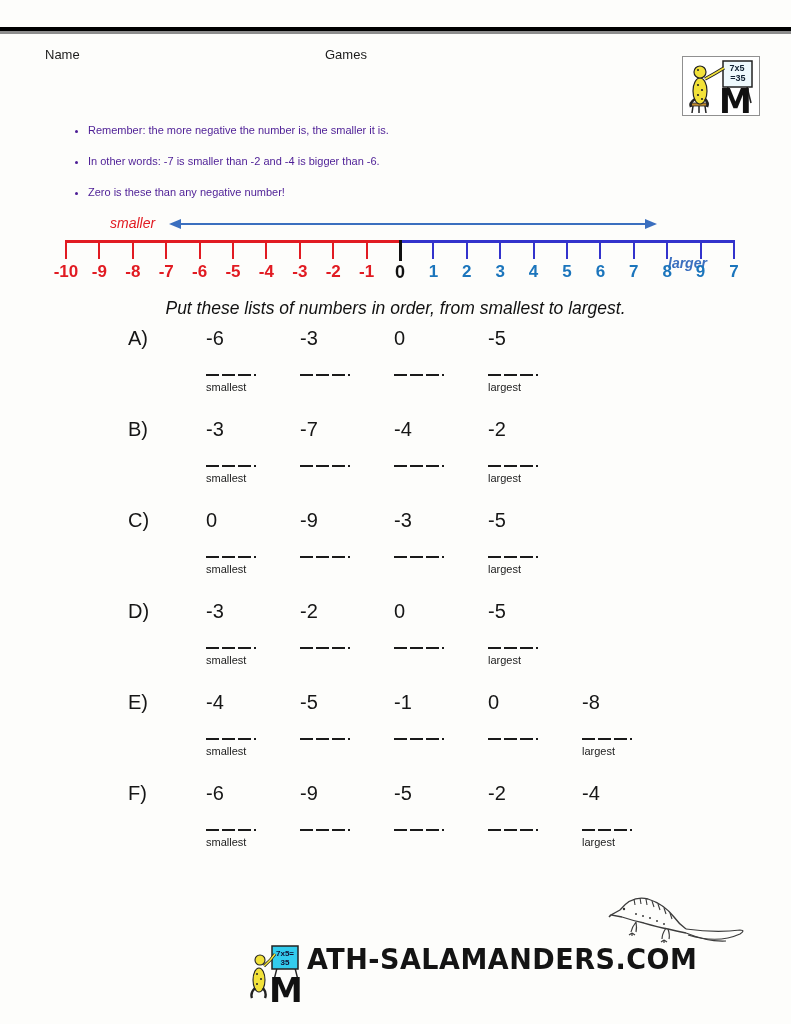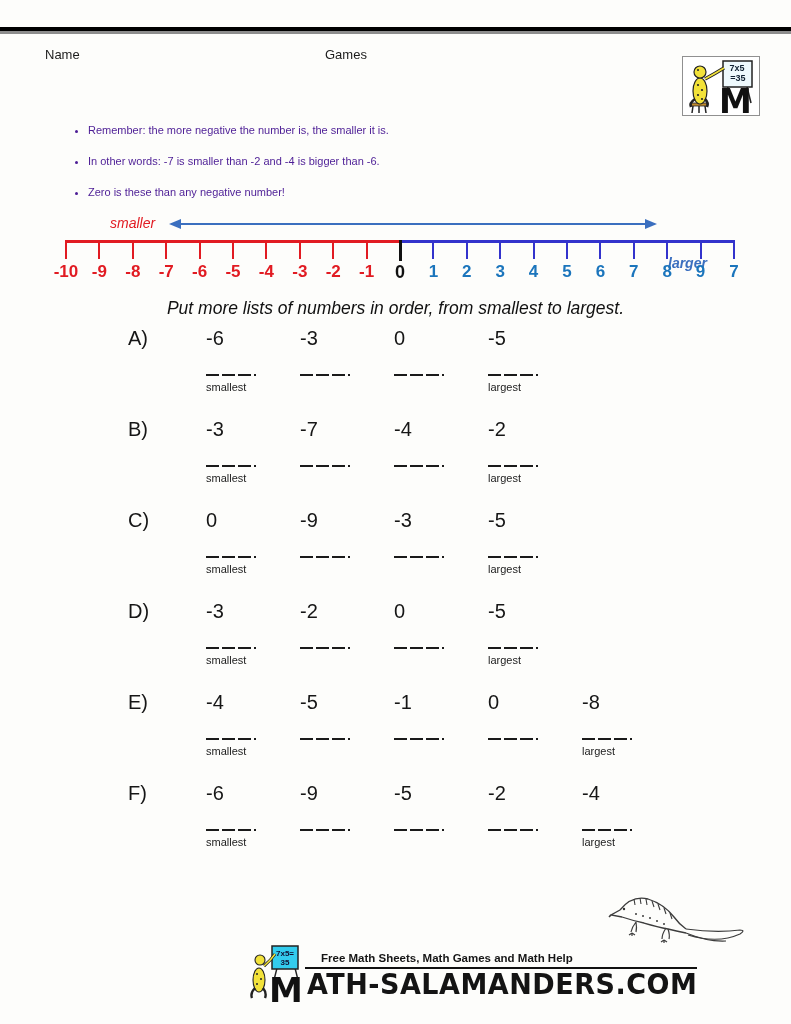--- a/index.html
+++ b/index.html
@@ -183,21 +183,21 @@
       <div class="tick pos" style="left: 85%;"></div>
       <div class="nl-num pos" style="left: 85%;">7</div>
       <div class="tick pos" style="left: 90%;"></div>
       <div class="nl-num pos" style="left: 90%;">8</div>
       <div class="tick pos" style="left: 95%;"></div>
       <div class="nl-num pos" style="left: 95%;">9</div>
       <div class="tick pos" style="left: 100%;"></div>
       <div class="nl-num pos" style="left: 100%;">7</div>
     </div>
 
-  <p class="instruction">Put more lists of numbers in order, from smallest to largest.</p>
+  <p class="instruction">Put these lists of numbers in order, from smallest to largest.</p>
 
   <div class="problems">
 
   <div class="problem">
         <div class="p-label" style="grid-area: 1 / 1;">A)</div>
         <div class="p-num" style="grid-area: 1 / 2;">-6</div>
         <div class="p-blank" style="grid-area: 2 / 2;"></div>
         <div class="p-num" style="grid-area: 1 / 3;">-3</div>
         <div class="p-blank" style="grid-area: 2 / 3;"></div>
         <div class="p-num" style="grid-area: 1 / 4;">0</div>
@@ -316,18 +316,17 @@
       <ellipse cx="12" cy="36" rx="6" ry="12" fill="#f2e23a" stroke="#222" stroke-width="1.1"></ellipse>
       <circle cx="13" cy="16" r="5" fill="#f2e23a" stroke="#222" stroke-width="1.1"></circle>
       <path d="M17 22 Q24 16 28 10" fill="none" stroke="#222" stroke-width="3"></path>
       <path d="M17 22 Q24 16 28 10" fill="none" stroke="#f2e23a" stroke-width="1.4"></path>
       <path d="M8 44 Q3 49 5 54 M16 44 Q20 49 18 54" fill="none" stroke="#222" stroke-width="2.4"></path>
       <circle cx="10" cy="30" r="1" fill="#222"></circle>
         <circle cx="14" cy="35" r="1" fill="#222"></circle>
       <circle cx="10" cy="40" r="1" fill="#222"></circle>
     </svg>
     <div class="footer-right">
-      <span class="tagline">Free Math Sheets, Math Games and Math Help</span>
       <span class="site">ATH-SALAMANDERS.COM</span>
     </div>
   </div>
 
 </div>
 
 </body></html>

